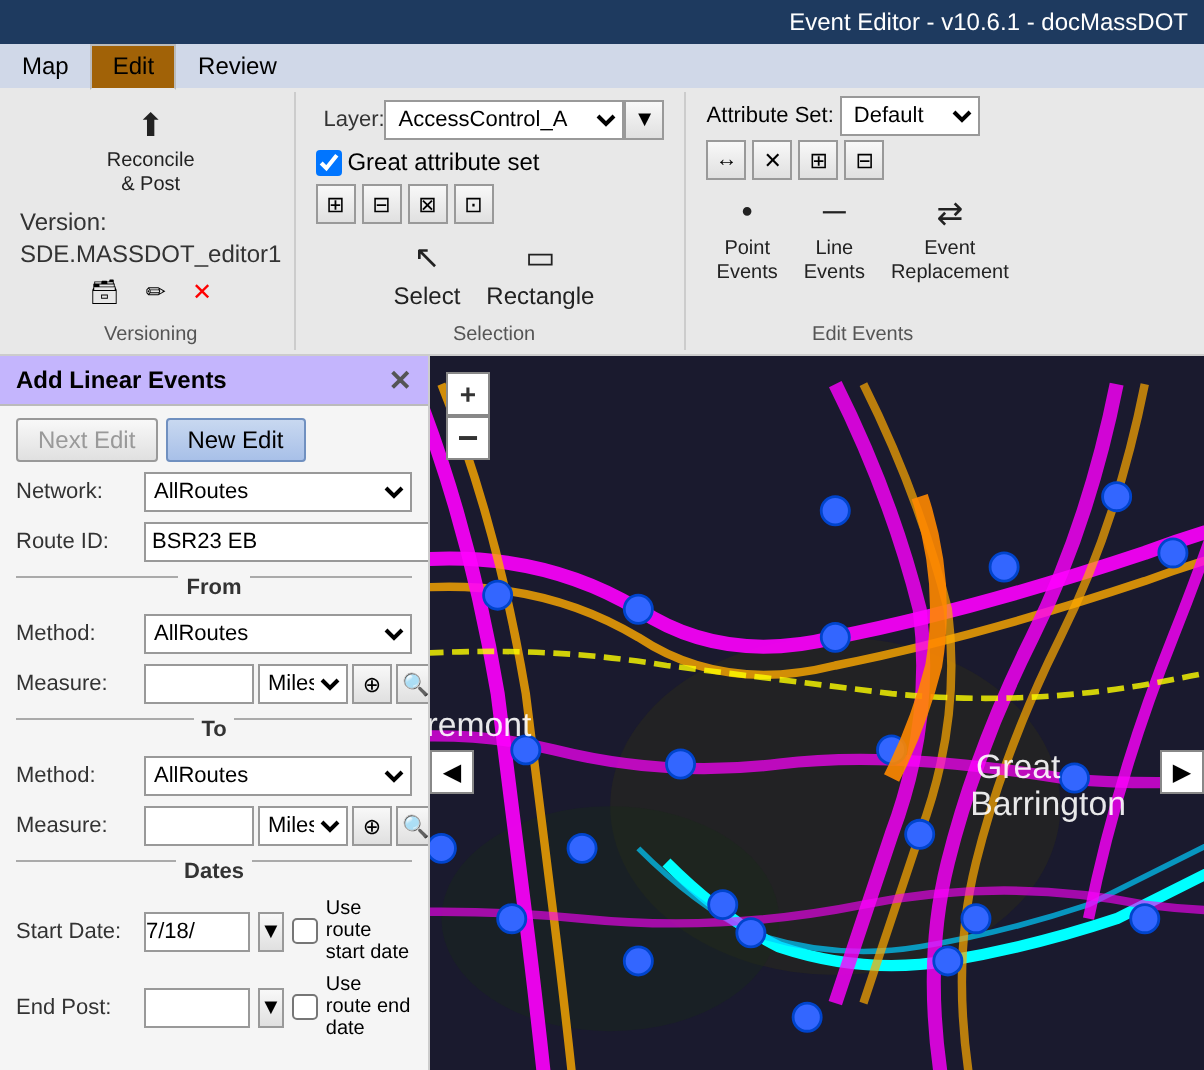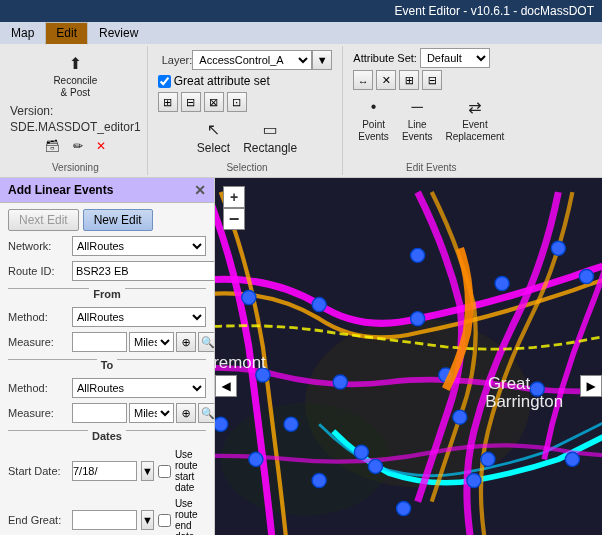--- a/index.html
+++ b/index.html
@@ -233,21 +233,21 @@
       background: white;
     }
     .measure-select {
       width: 45px;
       height: 20px;
       font-size: 11px;
       border: 1px solid #999;
       background: white;
     }
     .date-input {
-      width: 65px;
+      width: 53px;
       height: 20px;
       font-size: 11px;
       border: 1px solid #999;
       background: white;
     }
 
     
     .map-area {
       flex: 1;
       position: relative;
@@ -496,21 +496,21 @@
         <span class="section-line"></span>
       </div>
       <div class="form-row">
         <span class="form-label">Start Date:</span>
         <input class="date-input" value="7/18/" style="">
         <button class="icon-btn">▼</button>
         <input type="checkbox" style="">
         <span style="font-size:10px">Use route start date</span>
       </div>
       <div class="form-row">
-        <span class="form-label">End Great:</span>
+        <span class="form-label">End Post:</span>
         <input class="date-input" style="">
         <button class="icon-btn">▼</button>
         <input type="checkbox" style="">
         <span style="font-size:10px">Use route end date</span>
       </div>
 
     </div>
   </div>
 
   <div class="map-area">

